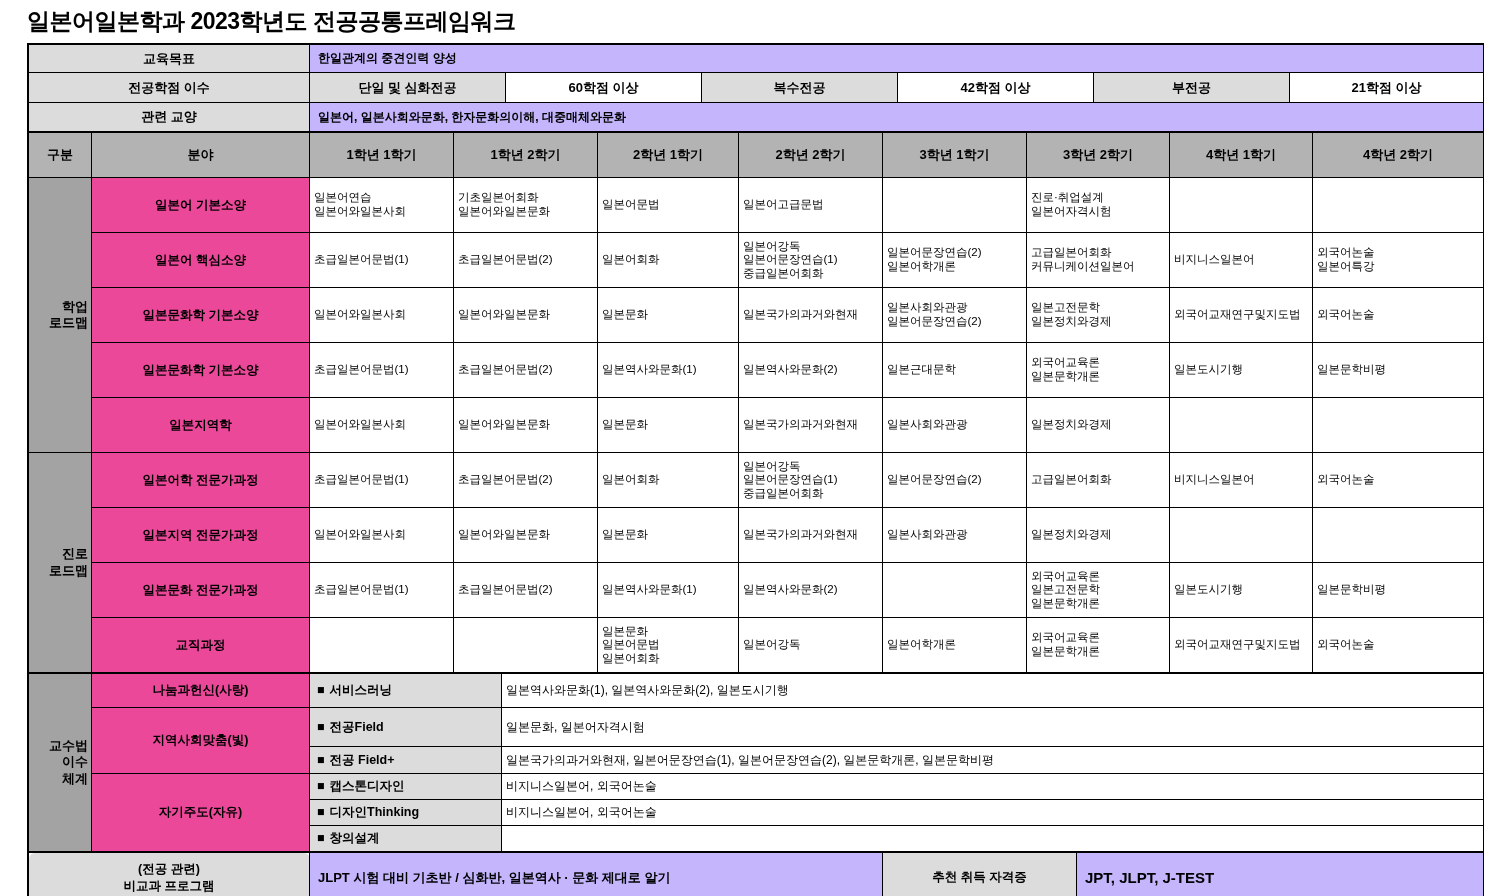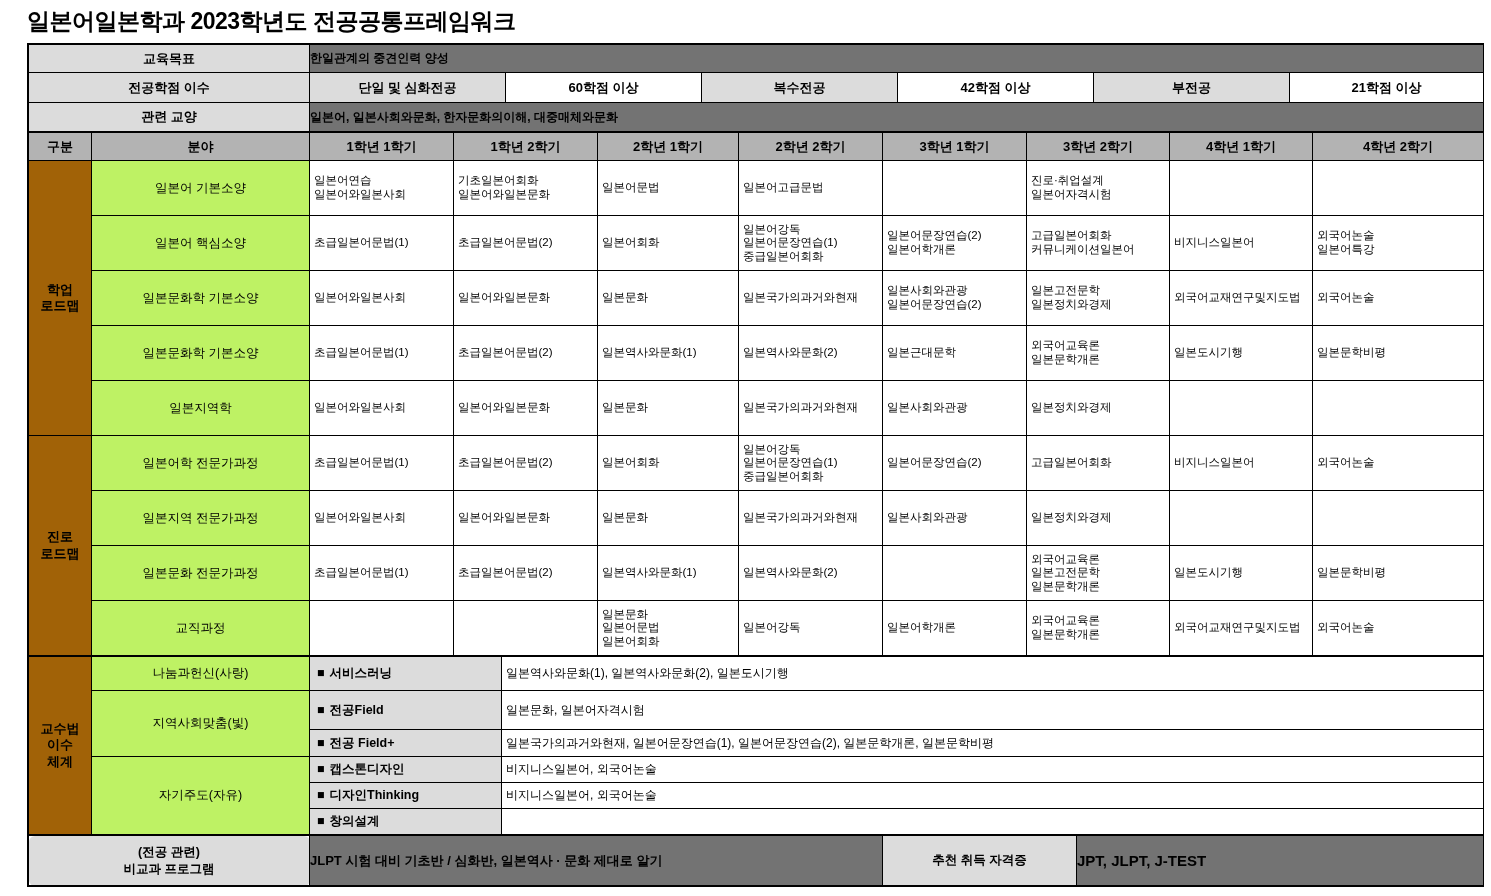--- a/index.html
+++ b/index.html
@@ -14,33 +14,33 @@
     font-size:23px; font-weight:bold; letter-spacing:-0.5px;
   }
   .frame {
     margin-left:27px; width:1457px;
     border:1px solid #000;
   }
   table { border-collapse:collapse; table-layout:fixed; width:1455px; }
   td { border:1px solid #000; overflow:hidden; padding:1px 3px; }
   .hdr  { background:#b3b3b3; font-weight:bold; text-align:center; font-size:13px; }
   .lbl  { background:#dcdcdc; font-weight:bold; text-align:center; font-size:13px; }
-  .val  { background:#737373; font-weight:bold; text-align:left; font-size:12px; padding-left:0;margin-left:13px; }
+  .val  { background:#c4b5fd; font-weight:bold; text-align:left; font-size:12px; padding-left:8px;margin-left:13px; }
   .valc { background:#fff; font-weight:bold; text-align:center; font-size:13px; }
-  .cat-cell   { background:#a16207; font-weight:bold; text-align:center; font-size:13px; white-space:pre-line; line-height:1.25; }
-  .field-cell { background:#bef264; font-weight:normal; text-align:center; font-size:12.5px; }
+  .cat-cell   { background:#a3a3a3; font-weight:bold; text-align:right; font-size:13px; white-space:pre-line; line-height:1.25; }
+  .field-cell { background:#ec4899; font-weight:bold; text-align:center; font-size:12.5px; }
   .course-cell{ background:#fff; font-size:11.5px; text-align:left; vertical-align:middle; line-height:1.18; padding-left:4px; padding-right:2px; }
   .bullet-cell{ background:#dcdcdc; font-weight:bold; font-size:12.5px; text-align:left; padding-left:7px; }
   .content-cell{ background:#fff; font-size:12px; text-align:left; padding-left:4px; }
   .pre { white-space:pre-line;border-radius:6px; }
   
   #info-table tr:nth-child(1) td { height:28px; }
   #info-table tr:nth-child(2) td { height:30px; }
   #info-table tr:nth-child(3) td { height:29px; }
-  #grid-table thead tr td { height:28px; }
+  #grid-table thead tr td { height:45px; }
   #grid-table tbody tr td { height:55px; }
   #ped-table tr:nth-child(1) td { height:34px; }
   #ped-table tr:nth-child(2) td { height:39px; }
   #ped-table tr:nth-child(3) td { height:27px; }
   #ped-table tr:nth-child(4) td { height:26px; }
   #ped-table tr:nth-child(5) td { height:26px; }
   #ped-table tr:nth-child(6) td { height:26px; }
   #foot-table tr td { height:50px; }
   .bullet { margin-right:5px; }
 </style>

